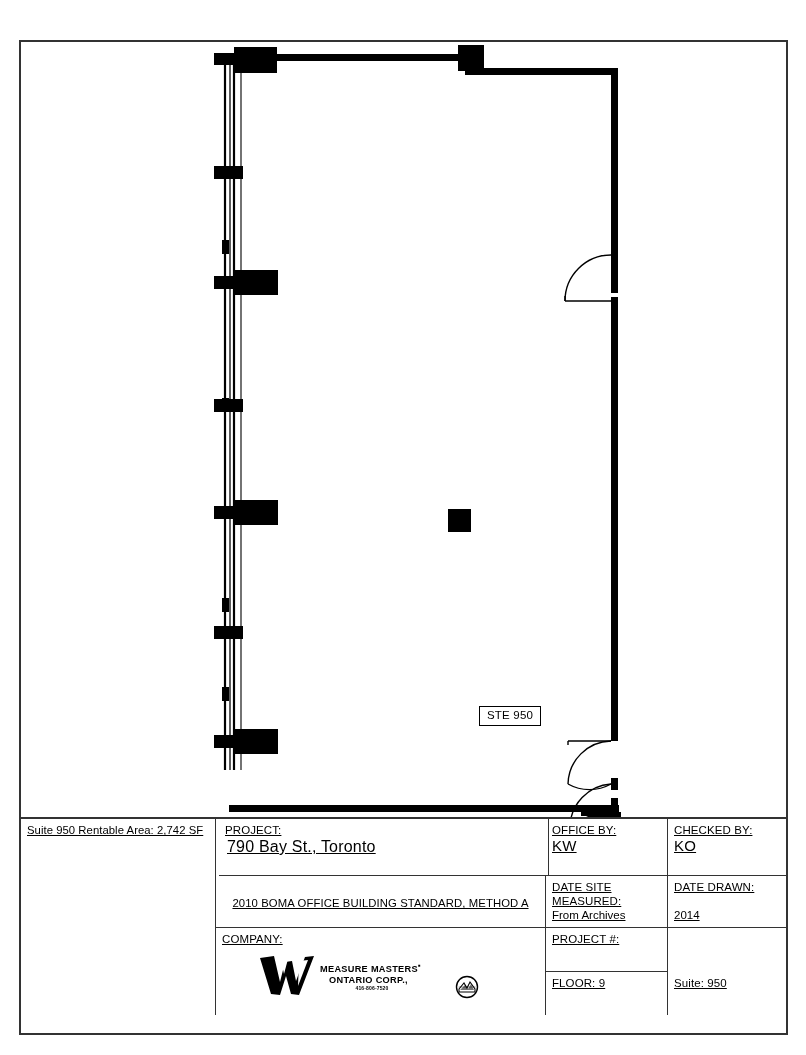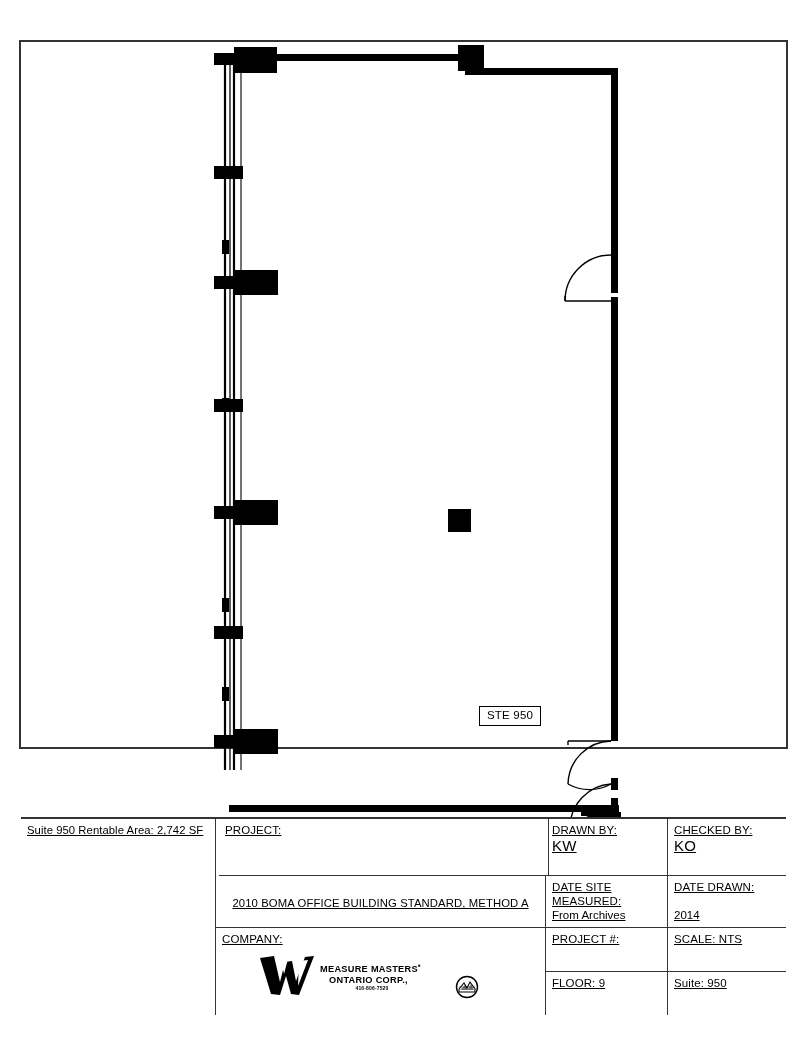--- a/index.html
+++ b/index.html
@@ -15,21 +15,21 @@
     overflow: hidden;
     position: relative;
   }
 
   
   #sheet {
     position: absolute;
     left: 19px;
     top: 40px;
     width: 769px;
-    height: 709px;
+    height: 995px;
     border: 2px solid #333;
     box-sizing: border-box;
     background: #fff;
     padding-left: 34px;
   }
 
   
   #plan-area {
     position: absolute;
     left: 0;
@@ -283,20 +283,21 @@
   </div>
 
   <div id="title-block">
 
     <div class="tb-cell" id="area-cell">
       <div id="area-text">Suite 950 Rentable Area: 2,742 SF</div>
     </div>
 
     <div class="tb-cell" id="project-cell">
       <div class="tb-label">PROJECT:</div>
+      <div class="tb-value-lg">790 Bay St., Toronto</div>
     </div>
 
     <div class="tb-cell" id="standard-cell">
       <div id="standard-text">2010 BOMA OFFICE BUILDING STANDARD, METHOD A</div>
     </div>
 
     <div class="tb-cell" id="company-cell">
       <div class="tb-label">COMPANY:</div>
 
       <div id="logo-wrap">
@@ -318,21 +319,21 @@
 
       <svg id="seal-icon" width="24" height="24" viewBox="0 0 24 24">
         <circle cx="12" cy="12" r="10.5" fill="none" stroke="#000" stroke-width="1.4"></circle>
         <path d="M4 14 L9 8 L12 13 L15 7 L20 14 L20 17 L4 17 Z" fill="none" stroke="#000" stroke-width="1.1"></path>
         <path d="M5 15 L10 10 L13 14 L16 9 L19 15 Z" fill="#000" opacity="0.55"></path>
         <path d="M3.5 12 L20.5 12" stroke="#000" stroke-width="0.8" opacity="0.5"></path>
       </svg>
     </div>
 
     <div class="tb-cell" id="drawnby-cell">
-      <div class="tb-label">DRAWN BY:</div>
+      <div class="tb-label">OFFICE BY:</div>
       <div class="tb-value-mid">KW</div>
     </div>
 
     <div class="tb-cell" id="checkedby-cell">
       <div class="tb-label">CHECKED BY:</div>
       <div class="tb-value-mid">KO</div>
     </div>
 
     <div class="tb-cell" id="datesite-cell">
       <div class="tb-label">DATE SITE</div>
@@ -343,23 +344,20 @@
     <div class="tb-cell" id="datedrawn-cell">
       <div class="tb-label">DATE DRAWN:</div>
       <div class="tb-value-sm" style="margin-top:14px">2014</div>
     </div>
 
     <div class="tb-cell" id="projectnum-cell">
       <div class="tb-label">PROJECT #:</div>
       <div class="tb-value-sm"></div>
     </div>
 
-    <div class="tb-cell" id="scale-cell">
-      <div class="tb-label">SCALE: NTS</div>
-    </div>
 
     <div class="tb-cell" id="floor-cell">
       <div class="tb-label">FLOOR: 9</div>
     </div>
 
     <div class="tb-cell" id="suite-cell">
       <div class="tb-label">Suite: 950</div>
     </div>
 
   </div>

